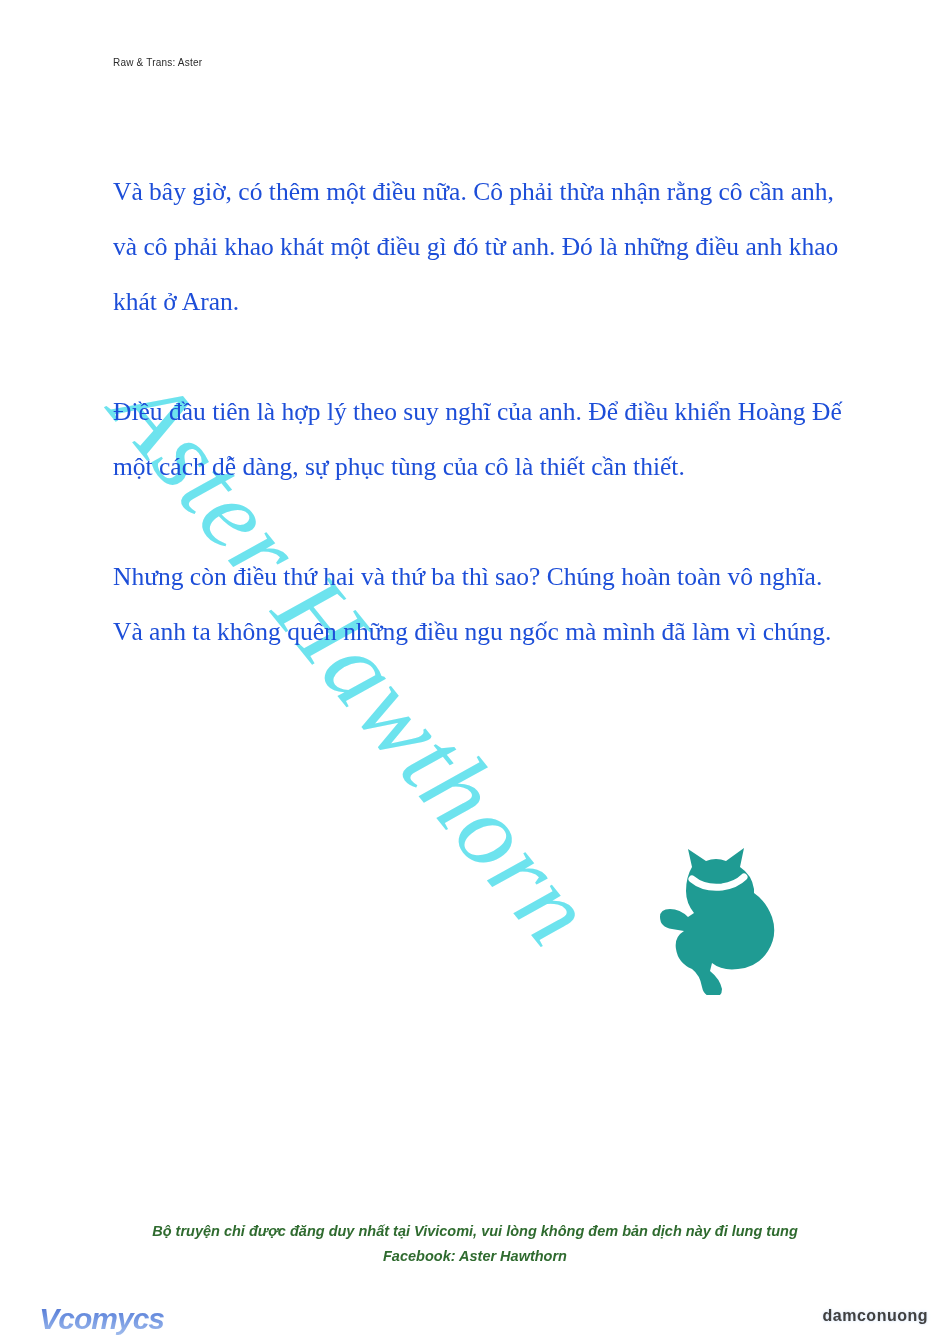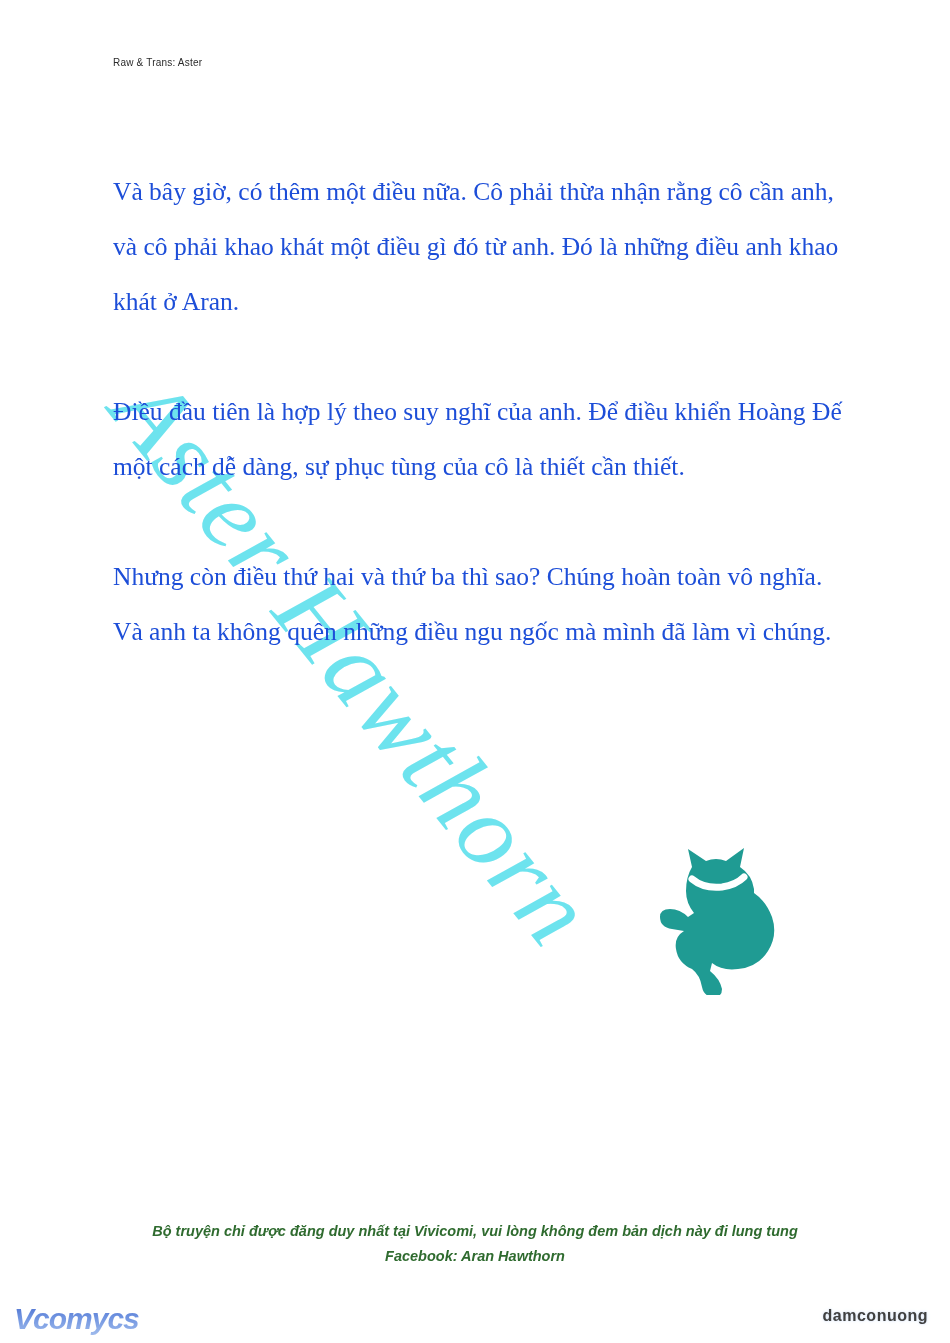--- a/index.html
+++ b/index.html
@@ -110,20 +110,21 @@
     height: 48px;
     background: #ffffff;
     z-index: 5;
   }
   .brand-left {
     position: absolute;
     left: 14px;
     top: 4px;
     width: 150px;
     height: 42px;
+    text-align: right;
   }
   .brand-left-text {
     font-family: "Liberation Sans", "DejaVu Sans", sans-serif;
     font-weight: bold;
     font-style: italic;
     font-size: 30px;
     letter-spacing: -1px;
     background: linear-gradient(180deg, #3f63c9 0%, #6f93e0 45%, #aac4ef 100%);
     -webkit-background-clip: text;
     background-clip: text;
@@ -168,21 +169,21 @@
   </svg>
 
   <div class="body-copy">
     <p>Và bây giờ, có thêm một điều nữa. Cô phải thừa nhận rằng cô cần anh, và cô phải khao khát một điều gì đó từ anh. Đó là những điều anh khao khát ở Aran.</p>
     <p>Điều đầu tiên là hợp lý theo suy nghĩ của anh. Để điều khiển Hoàng Đế một cách dễ dàng, sự phục tùng của cô là thiết cần thiết.</p>
     <p>Nhưng còn điều thứ hai và thứ ba thì sao? Chúng hoàn toàn vô nghĩa. Và anh ta không quên những điều ngu ngốc mà mình đã làm vì chúng.</p>
   </div>
 
   <div class="credit-block">
     <div>Bộ truyện chỉ được đăng duy nhất tại Vivicomi, vui lòng không đem bản dịch này đi lung tung</div>
-    <div>Facebook: Aran Hawthorn</div>
+    <div>Facebook: Aster Hawthorn</div>
   </div>
 
   <div class="bottom-bar">
     <div class="brand-left">
       <div class="brand-left-text">Vcomycs</div>
     </div>
     <div class="brand-right">
       <div class="brand-right-text">damconuong</div>
     </div>
   </div>

